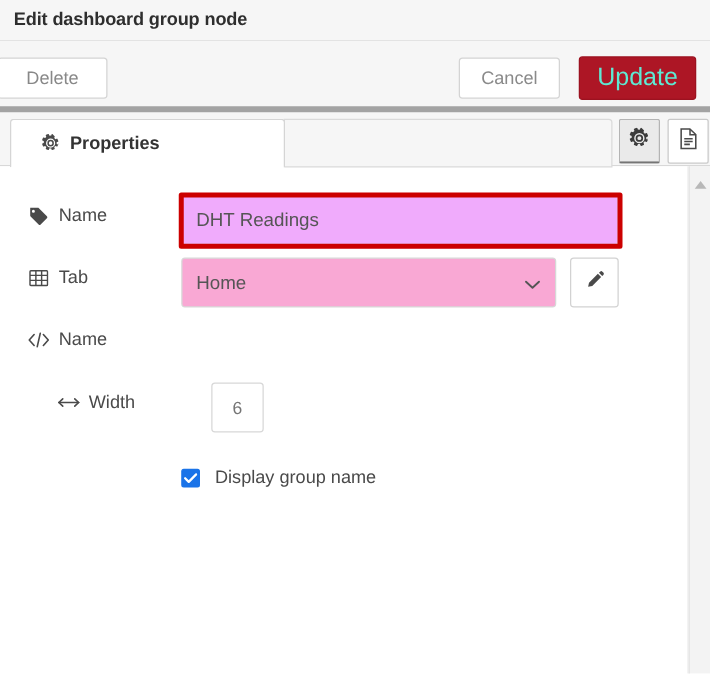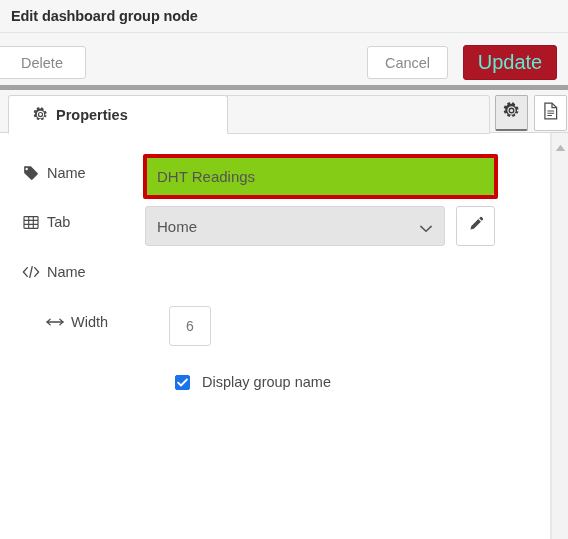--- a/index.html
+++ b/index.html
@@ -193,39 +193,39 @@
     color: #4a4a4a;
   }
   .lbl-text { line-height: 1; }
 
   .txt-input {
     position: absolute;
     left: 145px; top: 0;
     width: 350px; height: 40px;
     border: 1px solid #d7d7d7;
     border-radius: 3px;
-    background: #84cc16;
+    background: #f0abfc;
     font-family: "Liberation Sans", sans-serif;
     font-size: 15px;
     color: #555555;
     padding: 0 11px;
     outline: none;
   }
   .txt-input::placeholder { color: #b3b3b3; }
 
   .select-wrap {
     position: absolute;
     left: 145px; top: 0;
     width: 300px; height: 40px;
   }
   .select-box {
     width: 300px; height: 40px;
     border: 1px solid #d7d7d7;
     border-radius: 3px;
-    background: #e5e5e5;
+    background: #f9a8d4;
     display: flex;
     align-items: center;
     padding: 0 11px;
     font-size: 15px;
     color: #555555;
     cursor: pointer;
   }
   .chevron {
     position: absolute;
     right: 12px; top: 14px;
@@ -258,21 +258,20 @@
     outline: none;
   }
 
   
   .check-row {
     position: absolute;
     left: 145px;
     display: flex;
     align-items: center;
     cursor: pointer;
-    margin-left: 30px;
   }
   .check-display   { top: 241px; }
   .check-collapsed { top: 291px; }
 
   .cbox {
     width: 15px; height: 15px;
     border-radius: 2px;
     margin-right: 12px;
     display: flex;
     align-items: center;

